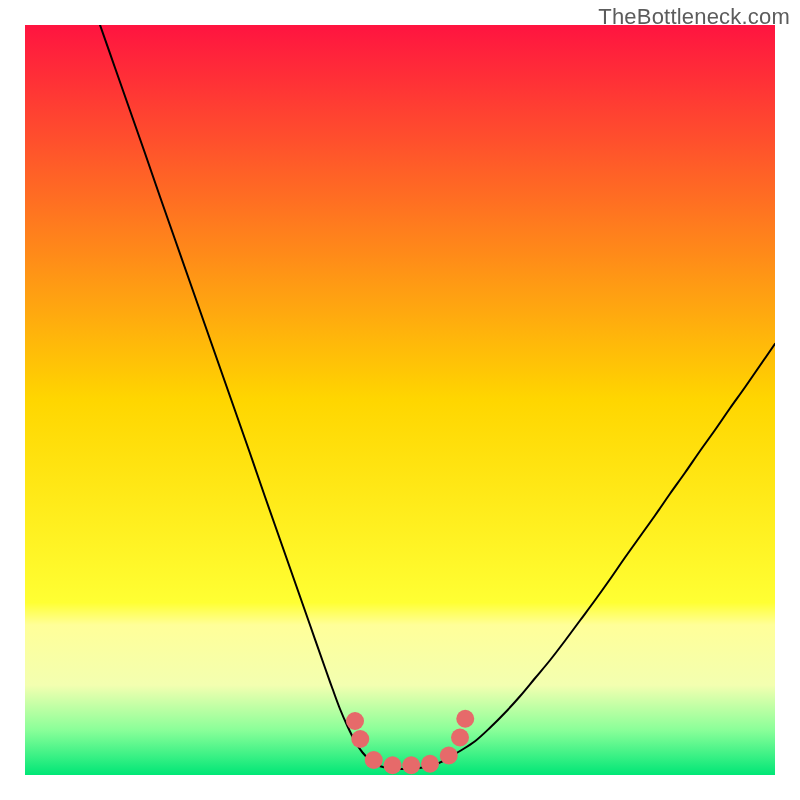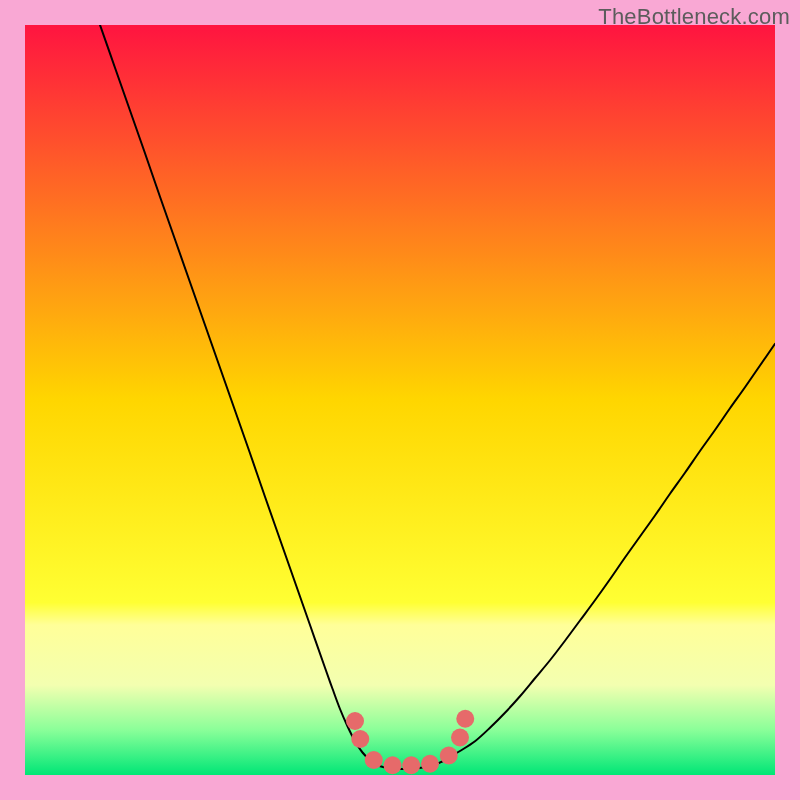--- a/index.html
+++ b/index.html
@@ -7,21 +7,21 @@
     padding: 0;
     width: 800px;
     height: 800px;
     overflow: hidden;
     background: #000;
     font-family: Arial, Helvetica, sans-serif;
   }
   .outer {
     width: 800px;
     height: 800px;
-    background: #f9a8d4;
+    background: #ffffff;
     position: relative;
   }
   .plot {
     position: absolute;
     left: 25px;
     top: 25px;
     width: 750px;
     height: 750px;
   }
   .watermark {

